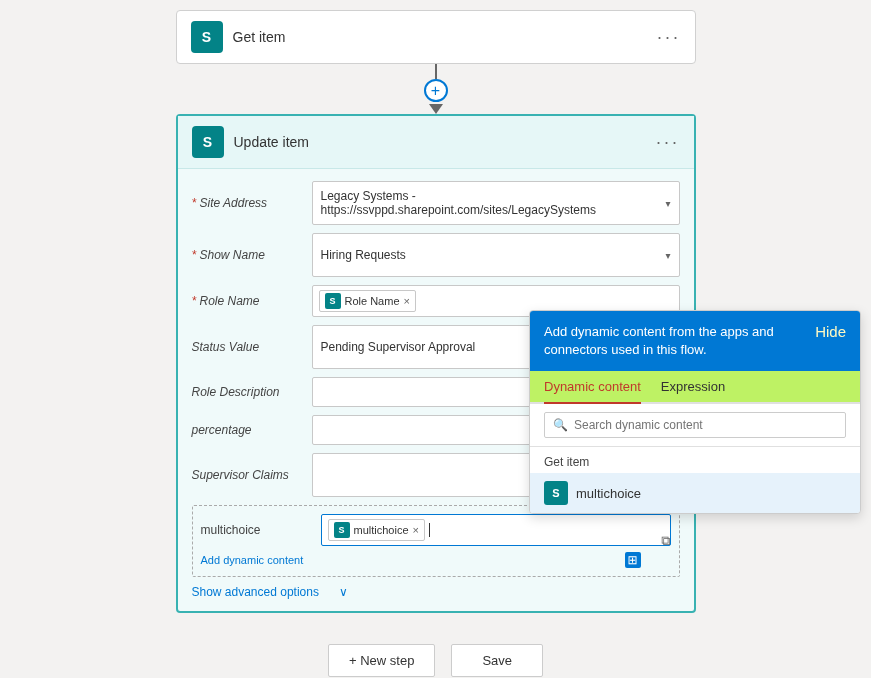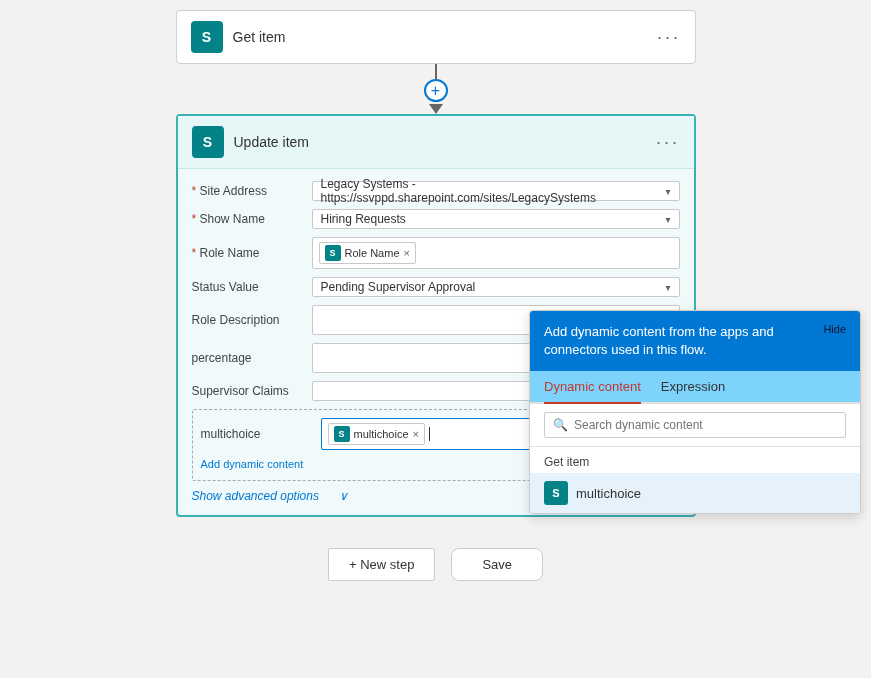--- a/index.html
+++ b/index.html
@@ -129,20 +129,21 @@
       display: flex;
       align-items: center;
       margin-bottom: 8px;
     }
 
     .field-label {
       width: 120px;
       font-size: 12px;
       color: #444;
       flex-shrink: 0;
+      font-style: italic;
     }
 
     .field-label.required::before {
       content: '* ';
       color: #c0392b;
     }
 
     .field-input {
       flex: 1;
       border: 1px solid #c8c8c8;
@@ -155,21 +156,21 @@
     }
 
     .field-select {
       flex: 1;
       border: 1px solid #c8c8c8;
       border-radius: 2px;
       padding: 5px 8px;
       font-size: 12px;
       background: white;
       color: #333;
-      height: 20px;
+      height: 44px;
       display: flex;
       align-items: center;
       justify-content: space-between;
       cursor: pointer;
     }
 
     .field-select .chevron {
       color: #666;
       font-size: 10px;
     }
@@ -292,21 +293,20 @@
     }
 
     .show-advanced {
       color: #0078d4;
       font-size: 12px;
       cursor: pointer;
       display: flex;
       align-items: center;
       gap: 20px;
       margin-top: 8px;
-      font-style: italic;
     }
 
     
     .bottom-buttons {
       display: flex;
       gap: 16px;
       margin-top: 31px;
     }
 
     .btn-new-step {
@@ -315,21 +315,21 @@
       border-radius: 2px;
       padding: 8px 20px;
       font-size: 13px;
       color: #333;
       cursor: pointer;
     }
 
     .btn-save {
       border: 1px solid #ccc;
       background: white;
-      border-radius: 8px;
+      border-radius: 2px;
       padding: 8px 30px;
       font-size: 13px;
       color: #333;
       cursor: pointer;
     }
 
     
     .dynamic-panel {
       position: absolute;
       right: 10px;
@@ -352,31 +352,31 @@
       align-items: flex-start;
     }
 
     .dynamic-panel-header-text {
       flex: 1;
       margin-right: 10px;
       line-height: 1.4;
     }
 
     .hide-link {
-      color: #0f172a;
-      font-size: 11px;
+      color: #fef9c3;
+      font-size: 15px;
       cursor: pointer;
       white-space: nowrap;
     }
 
     .dynamic-panel-tabs {
       display: flex;
       border-bottom: 2px solid #e0e0e0;
       padding: 0 14px;
-      background: #7dd3fc;
+      background: #bef264;
     }
 
     .panel-tab {
       padding: 8px 0;
       margin-right: 20px;
       font-size: 13px;
       color: #333;
       cursor: pointer;
       border-bottom: 2px solid transparent;
       margin-bottom: -2px;

